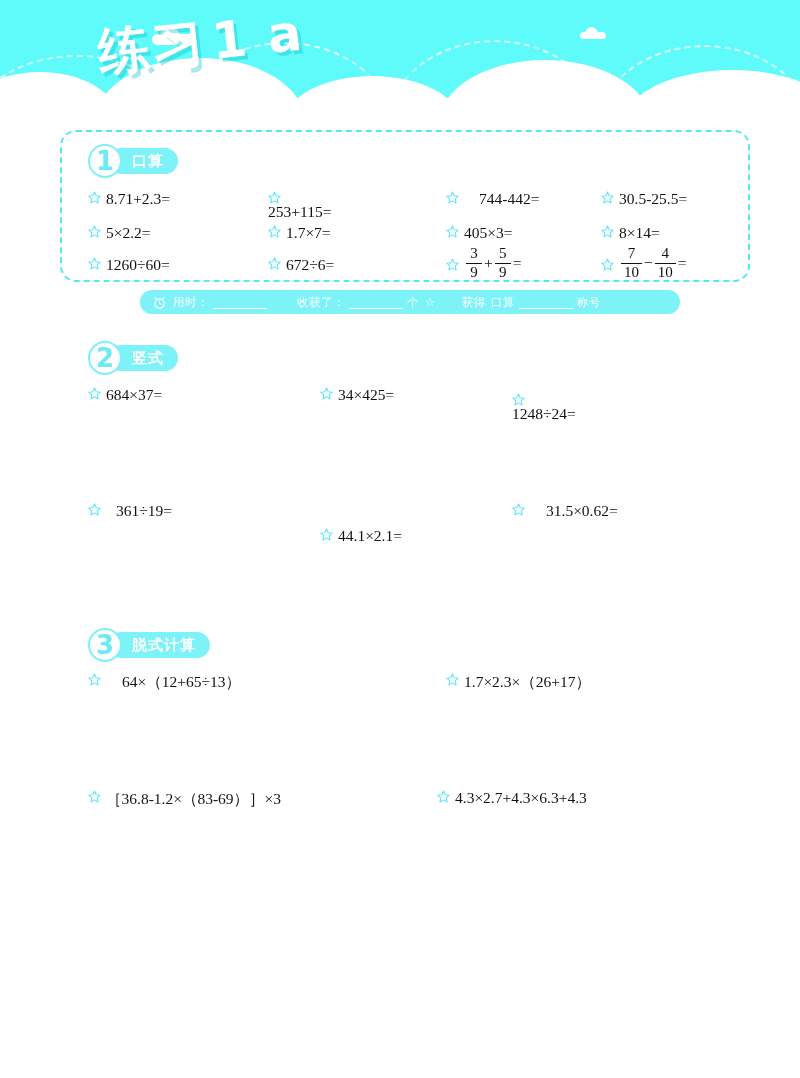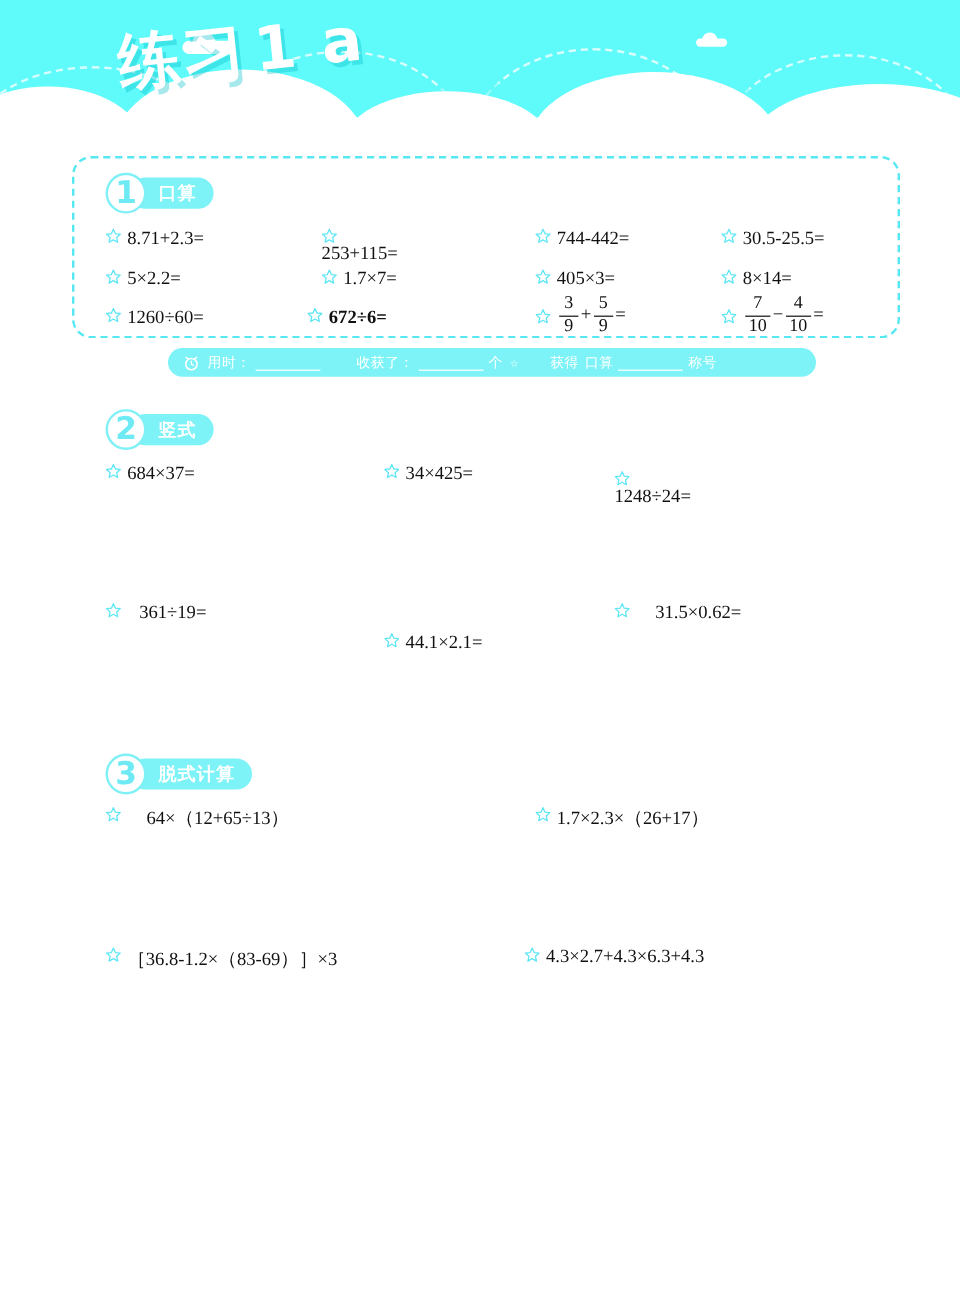--- a/index.html
+++ b/index.html
@@ -191,21 +191,21 @@
   .banner {
     position: absolute;
     left: 140px; top: 290px;
     width: 540px; height: 24px;
     background: #7df3f7;
     border-radius: 12px;
     display: flex;
     align-items: center;
     padding: 0 12px;
     box-sizing: border-box;
-    font-family: Liberation Mono, monospace;
+    font-family: Liberation Serif, serif;
     font-size: 11.5px;
     color: #ffffff;
     letter-spacing: 0.5px;
   }
   .banner .bseg { display: flex; align-items: center; }
   .banner .blank {
     display: inline-block;
     width: 54px;
     border-bottom: 1.5px solid #ffffff;
     height: 12px;
@@ -258,21 +258,21 @@
         <polygon points="12,2 15.1,8.9 22.6,9.6 17,14.7 18.6,22 12,18.2 5.4,22 7,14.7 1.4,9.6 8.9,8.9" fill="none" stroke="#5fe6f5" stroke-width="2" stroke-linejoin="round"></polygon>
       </svg></span>
   <span class="txt">8.71+2.3=</span>
 </div>
 <div class="expr" style="left:268px; top:190px;flex-direction:column;">
   <span class="star"><svg viewBox="0 0 24 24" width="13" height="13">
         <polygon points="12,2 15.1,8.9 22.6,9.6 17,14.7 18.6,22 12,18.2 5.4,22 7,14.7 1.4,9.6 8.9,8.9" fill="none" stroke="#5fe6f5" stroke-width="2" stroke-linejoin="round"></polygon>
       </svg></span>
   <span class="txt">253+115=</span>
 </div>
-<div class="expr" style="left:446px; top:190px;">
+<div class="expr" style="left:446px; top:190px;gap:15px;">
   <span class="star"><svg viewBox="0 0 24 24" width="13" height="13">
         <polygon points="12,2 15.1,8.9 22.6,9.6 17,14.7 18.6,22 12,18.2 5.4,22 7,14.7 1.4,9.6 8.9,8.9" fill="none" stroke="#5fe6f5" stroke-width="2" stroke-linejoin="round"></polygon>
       </svg></span>
   <span class="txt">744-442=</span>
 </div>
 <div class="expr" style="left:601px; top:190px;">
   <span class="star"><svg viewBox="0 0 24 24" width="13" height="13">
         <polygon points="12,2 15.1,8.9 22.6,9.6 17,14.7 18.6,22 12,18.2 5.4,22 7,14.7 1.4,9.6 8.9,8.9" fill="none" stroke="#5fe6f5" stroke-width="2" stroke-linejoin="round"></polygon>
       </svg></span>
   <span class="txt">30.5-25.5=</span>
@@ -302,21 +302,21 @@
       </svg></span>
   <span class="txt">8×14=</span>
 </div>
 
 <div class="expr" style="left:88px; top:256px;">
   <span class="star"><svg viewBox="0 0 24 24" width="13" height="13">
         <polygon points="12,2 15.1,8.9 22.6,9.6 17,14.7 18.6,22 12,18.2 5.4,22 7,14.7 1.4,9.6 8.9,8.9" fill="none" stroke="#5fe6f5" stroke-width="2" stroke-linejoin="round"></polygon>
       </svg></span>
   <span class="txt">1260÷60=</span>
 </div>
-<div class="expr" style="left:256px; top:256px;font-weight:bold;">
+<div class="expr" style="left:268px; top:256px;">
   <span class="star"><svg viewBox="0 0 24 24" width="13" height="13">
         <polygon points="12,2 15.1,8.9 22.6,9.6 17,14.7 18.6,22 12,18.2 5.4,22 7,14.7 1.4,9.6 8.9,8.9" fill="none" stroke="#5fe6f5" stroke-width="2" stroke-linejoin="round"></polygon>
       </svg></span>
   <span class="txt">672÷6=</span>
 </div>
 
 <div class="expr frac-line" style="left:446px; top:246px;">
   <span class="star"><svg viewBox="0 0 24 24" width="13" height="13">
         <polygon points="12,2 15.1,8.9 22.6,9.6 17,14.7 18.6,22 12,18.2 5.4,22 7,14.7 1.4,9.6 8.9,8.9" fill="none" stroke="#5fe6f5" stroke-width="2" stroke-linejoin="round"></polygon>
       </svg></span>

